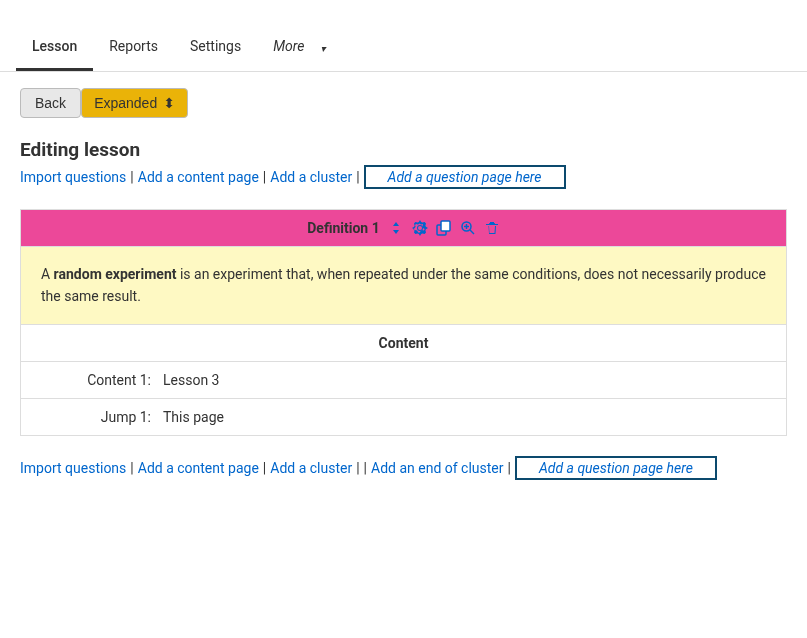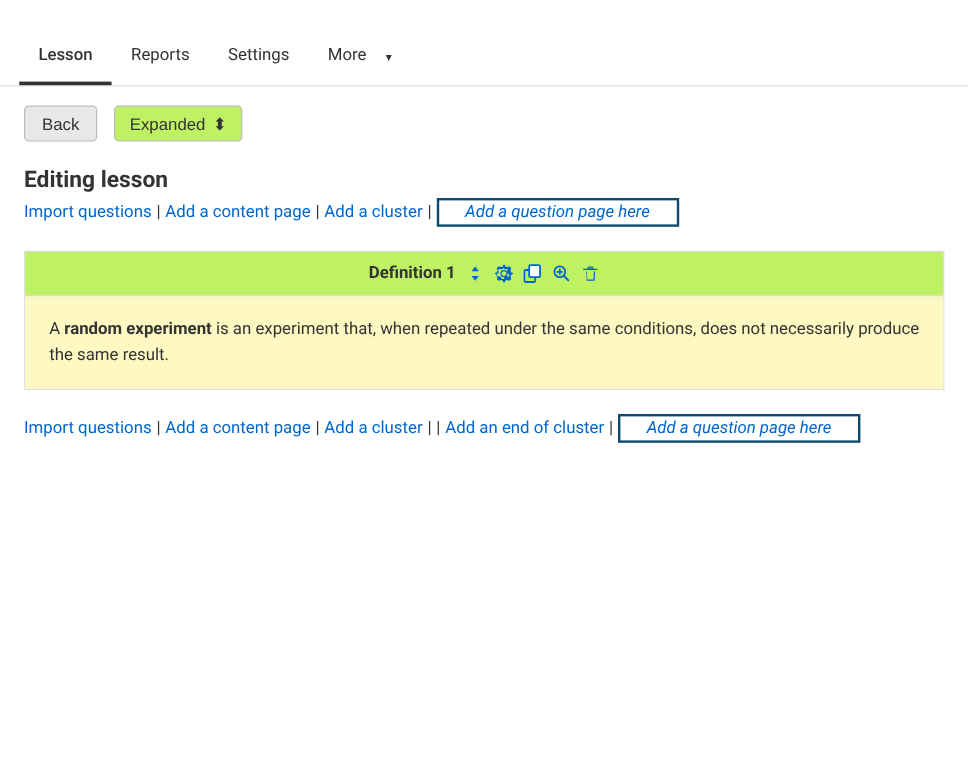--- a/index.html
+++ b/index.html
@@ -2,43 +2,43 @@
 <html><head>
   <meta charset="utf-8">
   <style>
     * { box-sizing: border-box; margin: 0; padding: 0; }
     body { font-family: -apple-system, BlinkMacSystemFont, "Segoe UI", Roboto, Arial, sans-serif; font-size: 14px; color: #333; background: #fff; }
 
     
     .top-nav { display: flex; align-items: center; border-bottom: 1px solid #ddd; padding: 0 16px; }
     .nav-tab { padding: 14px 16px; cursor: pointer; font-size: 14px; color: #333; text-decoration: none; display: inline-block; border-bottom: 3px solid transparent; margin-top: 24px; }
     .nav-tab.active { border-bottom: 3px solid #333; font-weight: 500; }
-    .nav-more { display: flex; align-items: flex-end; gap: 16px; }
+    .nav-more { display: flex; align-items: flex-end; gap: 16px; font-style: italic; }
     .chevron-down { font-size: 10px; }
 
     
     .content { padding: 16px 20px; }
 
     
-    .toolbar { display: flex; align-items: flex-end; gap: 14px; margin-bottom: 20px; }
+    .toolbar { display: flex; align-items: flex-end; gap: 0; margin-bottom: 20px; }
     .btn-back { background: #e8e8e8; border: 1px solid #bbb; border-radius: 4px; padding: 6px 14px; cursor: pointer; font-size: 14px; color: #333; }
-    .btn-expanded { background: #bef264; border: 1px solid #bbb; border-radius: 4px; padding: 6px 12px; cursor: pointer; font-size: 14px; color: #333; display: flex; align-items: center; gap: 6px; }
+    .btn-expanded { background: #eab308; border: 1px solid #bbb; border-radius: 4px; padding: 6px 12px; cursor: pointer; font-size: 14px; color: #333; display: flex; align-items: center; gap: 6px; }
 
     
     .page-title { font-size: 19px; font-weight: bold; margin-bottom: 4px; }
 
     
     .links-row { display: flex; flex-wrap: wrap; align-items: center; gap: 4px; margin-bottom: 20px; font-size: 14px; }
     .link-item { color: #0066cc; text-decoration: none; cursor: pointer; }
     .link-item.active-box { border: 2px solid #0c4a6e; padding: 2px 22px; font-style: italic; }
     .sep { color: #333; }
 
     
     .definition-section { border: 1px solid #ddd; margin-bottom: 0; }
-    .definition-header { display: flex; align-items: center; justify-content: center; gap: 8px; padding: 10px 16px; border-bottom: 1px solid #ddd; background: #bef264; }
+    .definition-header { display: flex; align-items: center; justify-content: center; gap: 8px; padding: 10px 16px; border-bottom: 1px solid #ddd; background: #ec4899; }
     .definition-title { font-weight: bold; font-size: 14px; }
     .icon-btn { cursor: pointer; color: #0066cc; font-size: 16px; display: inline-flex; align-items: center; justify-content: center; }
     .icon-trash { color: #0066cc; }
 
     .definition-body { background: #fef9c3; padding: 16px 20px; font-size: 14px; line-height: 1.6; }
 
     
     .content-section { border: 1px solid #ddd; border-top: none; }
     .content-header { text-align: center; padding: 10px; font-weight: bold; border-bottom: 1px solid #ddd; background: #fff; }
     .content-row { display: flex; align-items: baseline; padding: 10px 40px; border-bottom: 1px solid #ddd; background: #fff; }
@@ -125,20 +125,31 @@
           <rect x="5" y="3" width="6" height="1" rx="0.5"></rect>
         </svg>
       </span>
     </div>
 
     <div class="definition-body">
       A <strong>random experiment</strong> is an experiment that, when repeated under the same conditions, does not necessarily produce the same result.
     </div>
   </div>
 
+  <div class="content-section">
+    <div class="content-header">Content</div>
+    <div class="content-row">
+      <span class="content-label">Content 1:</span>
+      <span class="content-value">Lesson 3</span>
+    </div>
+    <div class="content-row">
+      <span class="content-label">Jump 1:</span>
+      <span class="content-value">This page</span>
+    </div>
+  </div>
 
   <div class="bottom-links">
     <a class="link-item">Import questions</a>
     <span class="sep">|</span>
     <a class="link-item">Add a content page</a>
     <span class="sep">|</span>
     <a class="link-item">Add a cluster</a>
     <span class="sep">|</span>
     <span class="sep">|</span>
     <a class="link-item">Add an end of cluster</a>

